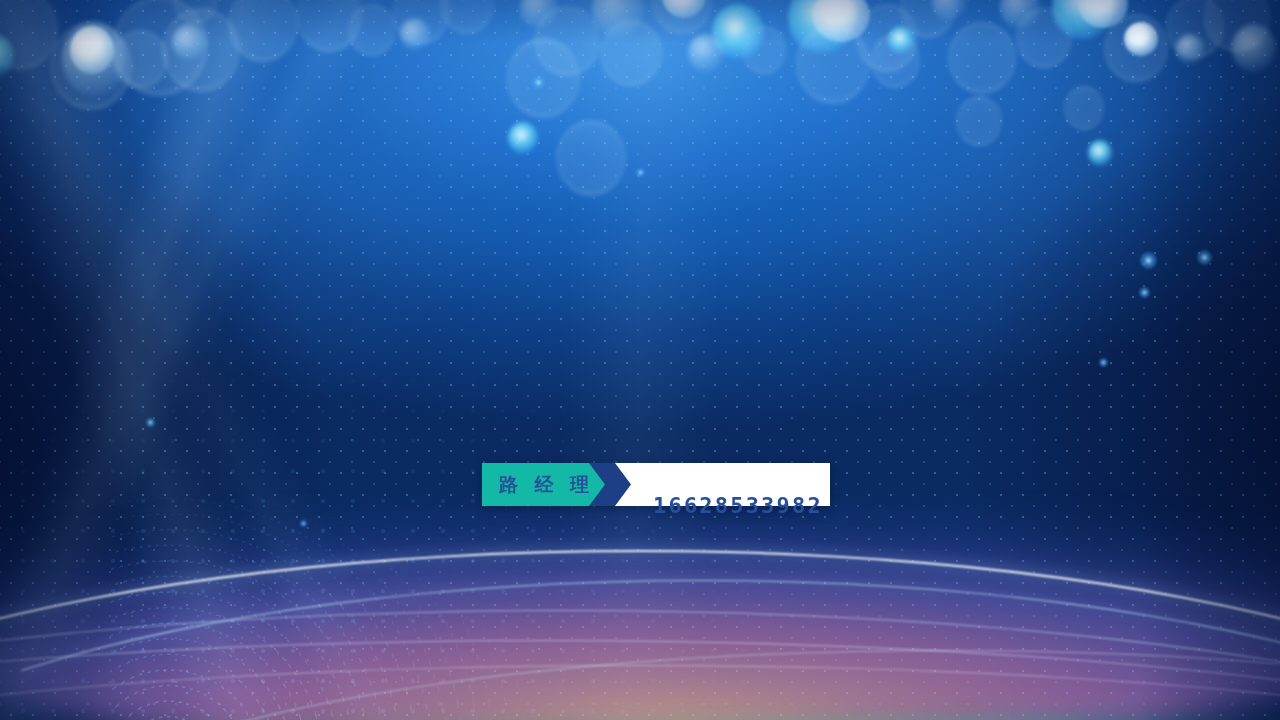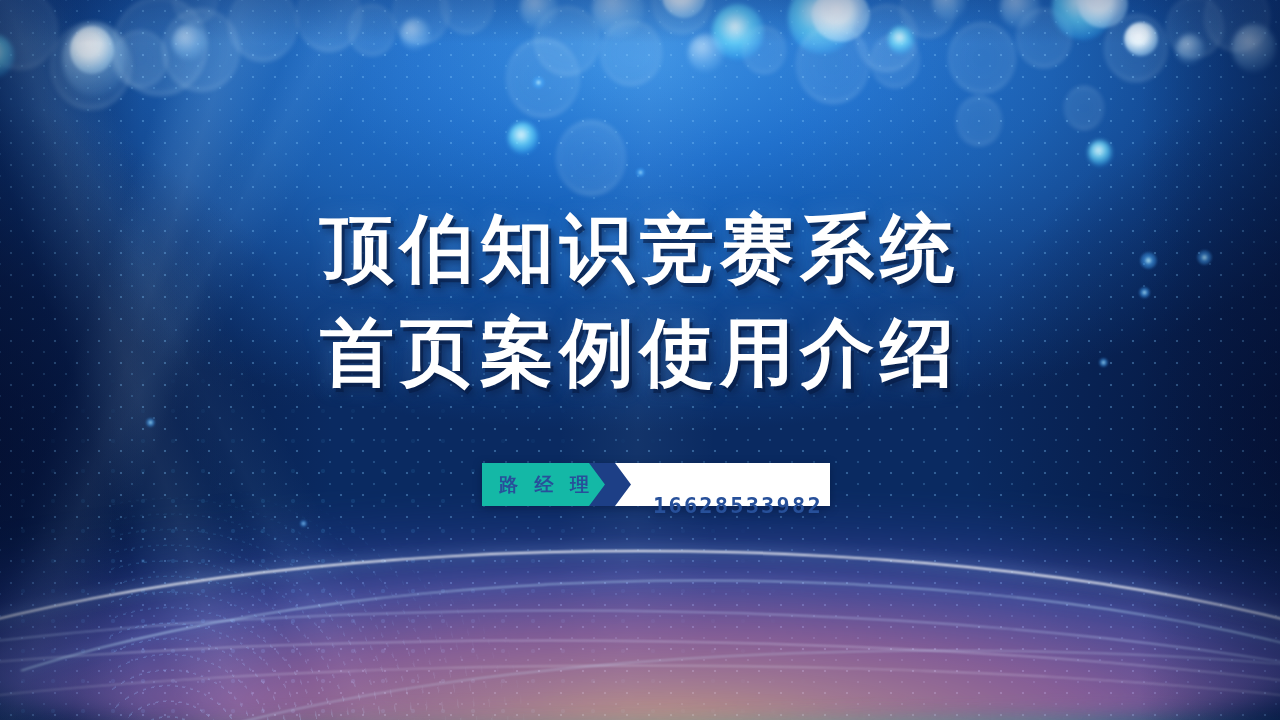--- a/index.html
+++ b/index.html
@@ -347,24 +347,20 @@
     <div class="arc arc-c"></div>
     <div class="arc arc-d"></div>
     <div class="arc arc-e"></div>
     <div class="arc arc-f"></div>
     <div class="arc arc-b"></div>
     <div class="arc arc-a"></div>
   </div>
 
   <div class="layer vignette"></div>
 
-  <div id="title-block">
-    <span class="title-line">顶伯知识竞赛系统</span>
-    <span class="title-line">首页案例使用介绍</span>
-  </div>
 
   <div id="contact-badge">
     <div class="badge-left">
       <span class="badge-name">路 经 理</span>
     </div>
     <div class="badge-chev"></div>
     <div class="badge-right">
       <span class="badge-phone">16628533982</span>
     </div>
   </div>

